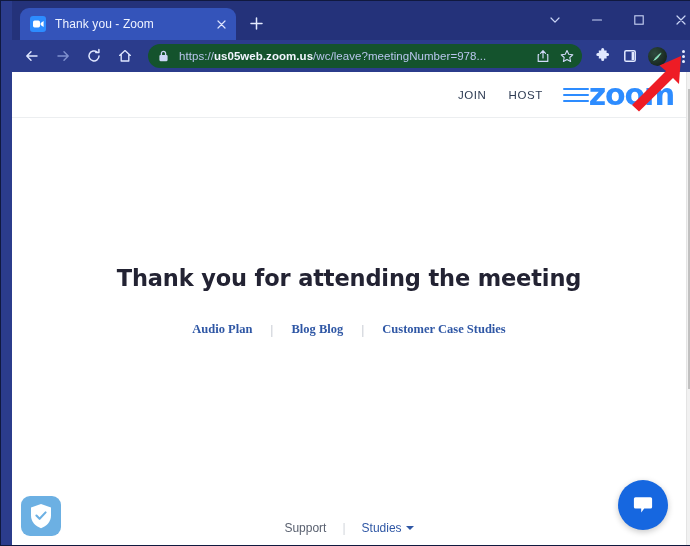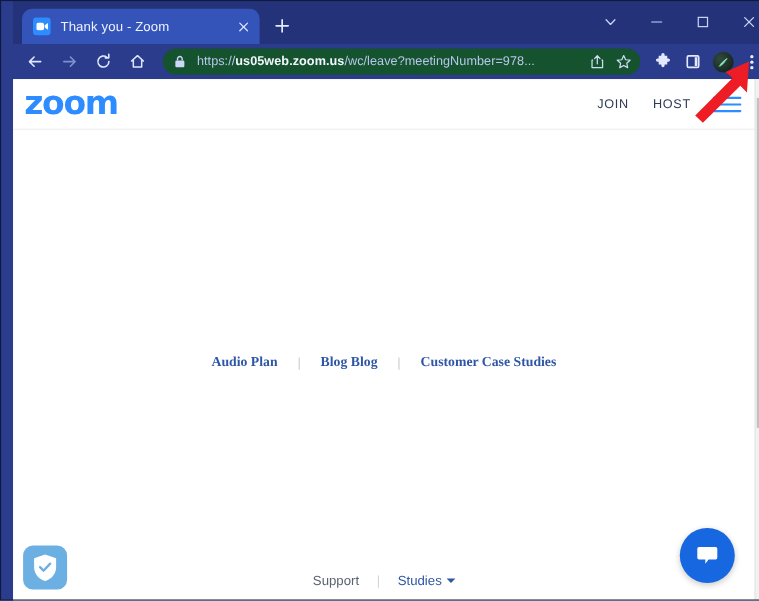--- a/index.html
+++ b/index.html
@@ -508,34 +508,35 @@
       <i></i>
       <i></i>
     </div>
   </div>
 
   <div id="viewport">
 
     <div id="page">
 
       <div id="page-header">
-        <div id="zoom-logo">zoom</div>
         <div id="page-header-nav">
           <span class="header-link">JOIN</span>
           <span class="header-link">HOST</span>
           <span id="hamburger-button">
             <i></i>
             <i></i>
             <i></i>
           </span>
         </div>
+        <div id="zoom-logo">zoom</div>
       </div>
 
       <div id="page-body">
 
+        <h1 id="thankyou-heading">Thank you for attending the meeting</h1>
 
         <div id="links-row">
           <span class="body-link">Audio Plan</span>
           <span class="link-sep">|</span>
           <span class="body-link">Blog Blog</span>
           <span class="link-sep">|</span>
           <span class="body-link">Customer Case Studies</span>
         </div>
 
         <div id="footer-row">

